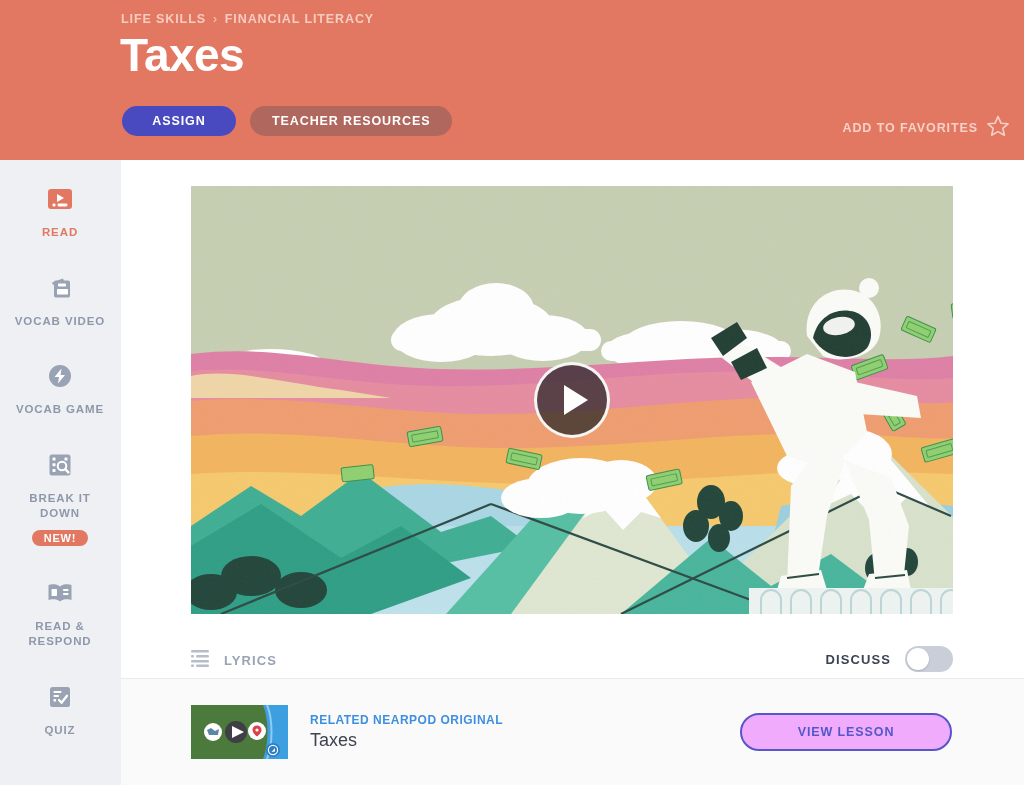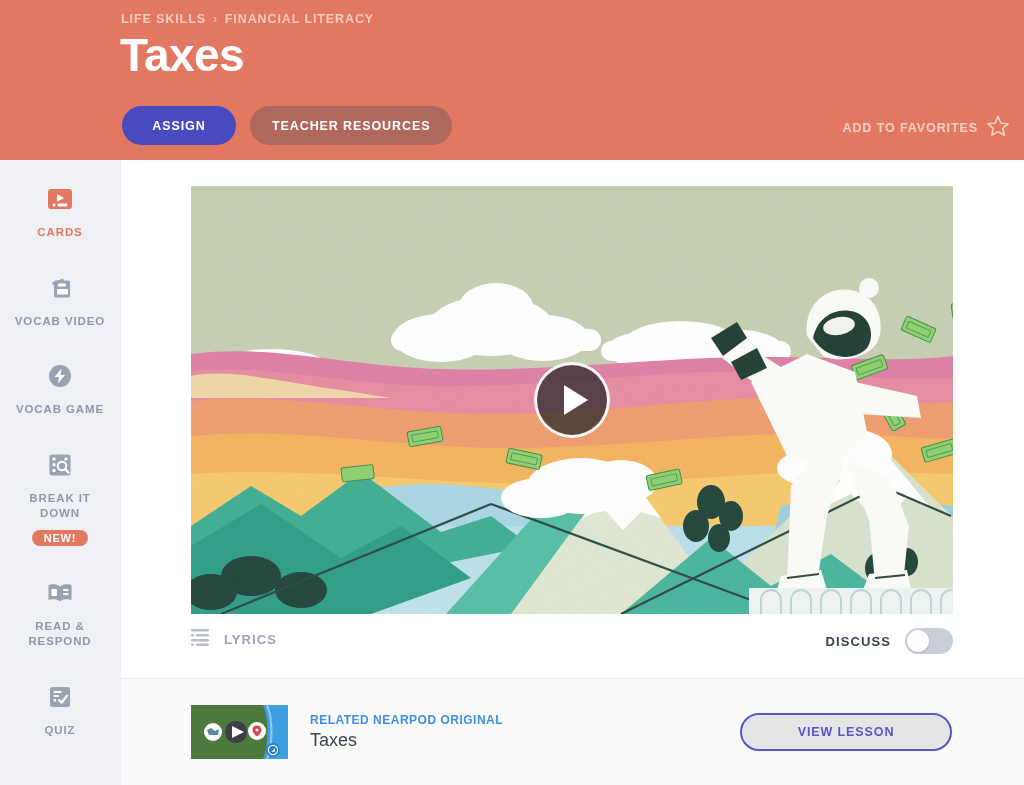--- a/index.html
+++ b/index.html
@@ -64,21 +64,21 @@
     position: absolute;
     left: 122px;
     top: 106px;
     display: flex;
     gap: 14px;
     align-items: center;
   }
   .btn {
     border: none;
     border-radius: 20px;
-    height: 39px;
+    height: 30px;
     padding: 0 22px;
     font-family: inherit;
     font-size: 12.5px;
     font-weight: 700;
     letter-spacing: 0.9px;
     color: #ffffff;
     cursor: pointer;
     display: inline-flex;
     align-items: center;
     justify-content: center;
@@ -200,21 +200,21 @@
     margin-left: 7px;
   }
 
   .controls-row {
     position: absolute;
     left: 70px;
     top: 468px;
     width: 762px;
     height: 44px;
     display: flex;
-    align-items: flex-start;
+    align-items: flex-end;
     justify-content: space-between;
   }
   .lyrics-btn {
     display: flex;
     align-items: center;
     gap: 11px;
     cursor: pointer;
   }
   .lyrics-label {
     font-size: 13px;
@@ -298,21 +298,21 @@
     font-weight: 400;
     color: #3d4350;
   }
   .view-lesson {
     margin-left: auto;
     margin-right: 72px;
     width: 212px;
     height: 38px;
     border-radius: 19px;
     border: 2px solid #5557c9;
-    background: #e5e5e5;
+    background: #f0abfc;
     color: #5557c9;
     font-family: inherit;
     font-size: 12.5px;
     font-weight: 700;
     letter-spacing: 0.9px;
     cursor: pointer;
     display: flex;
     align-items: center;
     justify-content: center;
   }
@@ -351,21 +351,21 @@
 
     <div class="nav-item active">
       <span class="nav-icon">
         <svg width="30" height="30" viewBox="0 0 30 30">
           <rect x="3" y="5" width="24" height="20" rx="3" fill="#e27862"></rect>
           <polygon points="12,10 19,14 12,18" fill="#ffffff"></polygon>
           <rect x="7.5" y="19.5" width="3" height="3" rx="1.2" fill="#ffffff"></rect>
           <rect x="12.5" y="19.5" width="10" height="3" rx="1.4" fill="#ffffff"></rect>
         </svg>
       </span>
-      <span class="nav-label">CARDS</span>
+      <span class="nav-label">READ</span>
     </div>
 
     <div class="nav-item">
       <span class="nav-icon">
         <svg width="30" height="30" viewBox="0 0 30 30">
           <path d="M7 9.5 L18 5.5 L19 8 L8 12 Z" fill="#9aa3b4"></path>
           <rect x="9" y="7.5" width="16" height="17" rx="1.8" fill="#9aa3b4"></rect>
           <rect x="13" y="10.5" width="8" height="3" rx="0.8" fill="#ffffff"></rect>
           <rect x="12" y="16" width="11" height="5.5" rx="0.8" fill="#ffffff"></rect>
         </svg>

